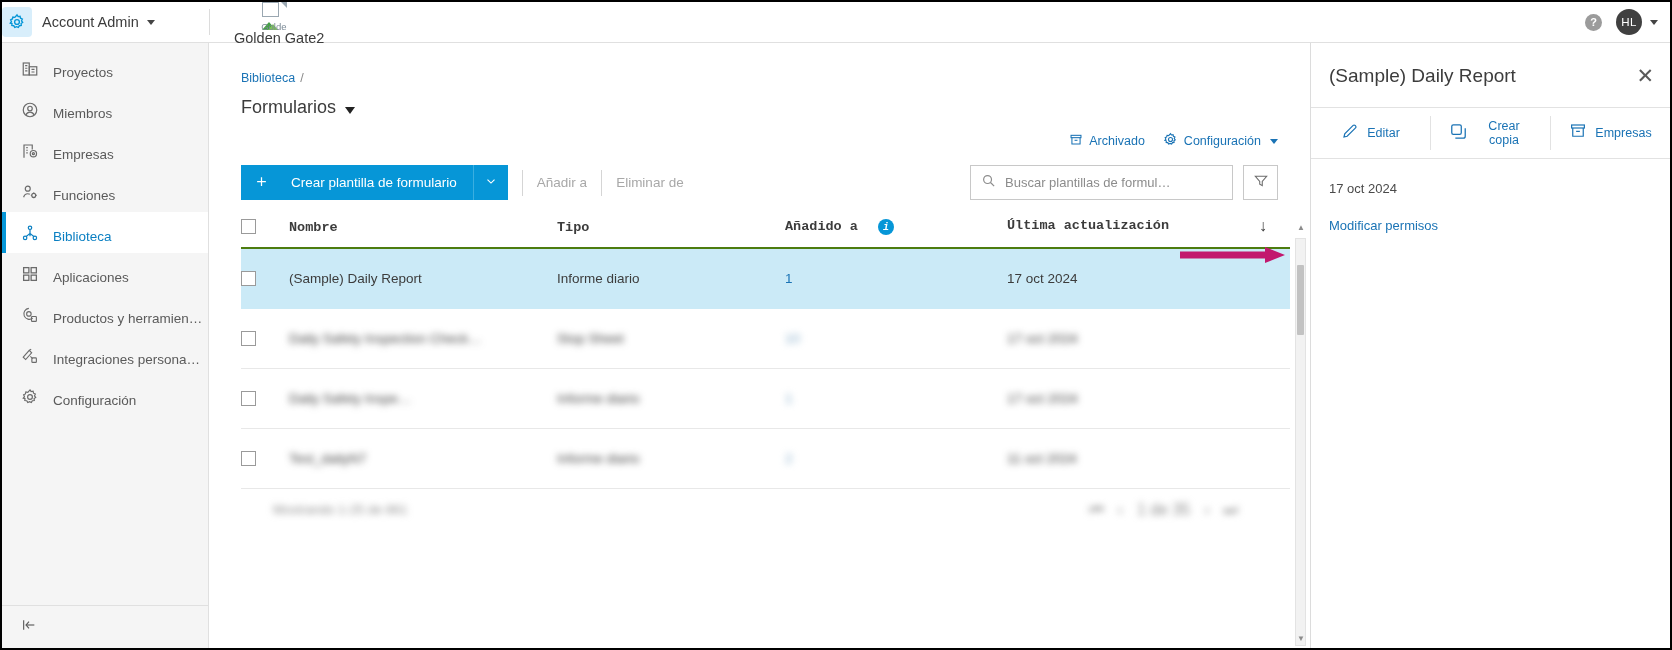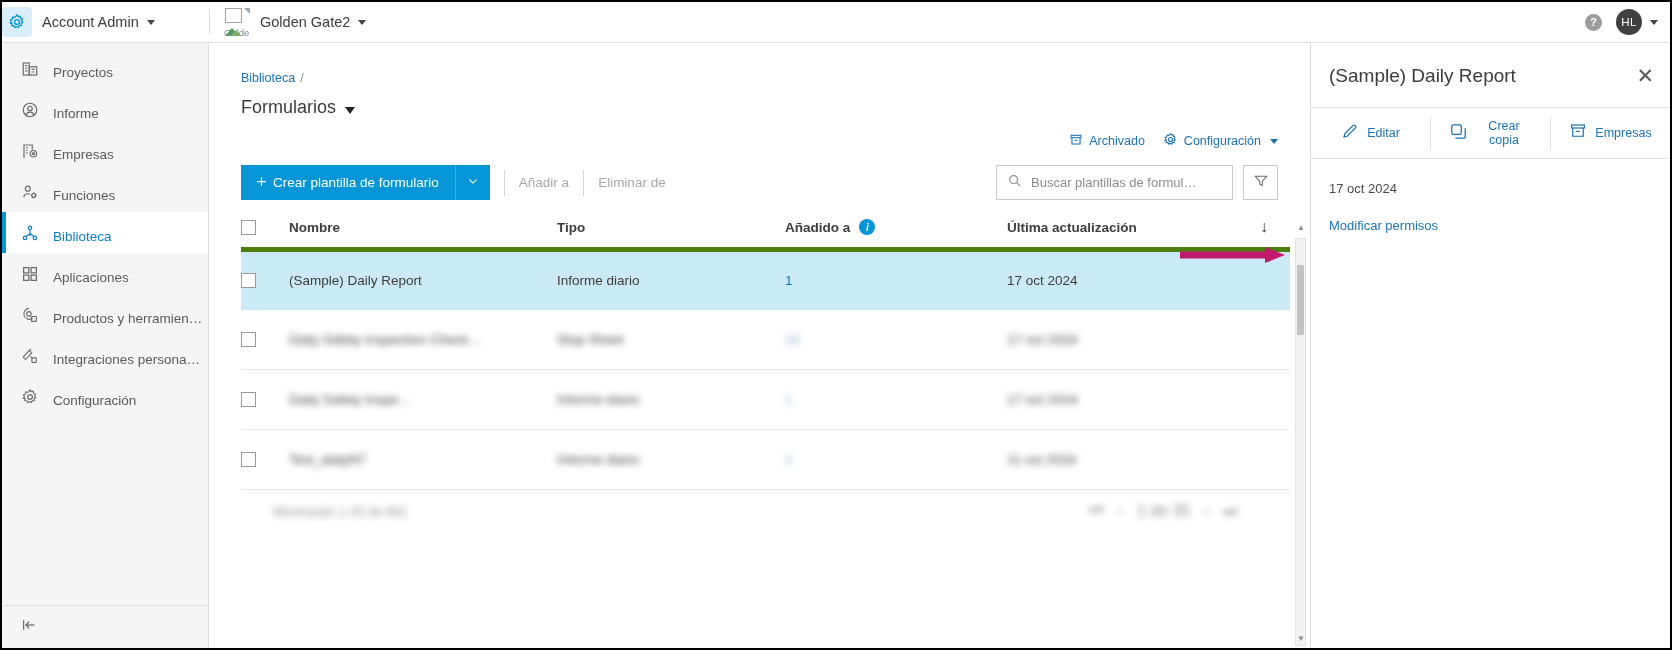--- a/index.html
+++ b/index.html
@@ -19,21 +19,21 @@
   }
   .tb-left { width: 207px; display: flex; align-items: center; padding-left: 0; height: 100%; }
   .gear-box {
     width: 30px; height: 30px; border-radius: 4px; background: #d8eefb;
     display: flex; align-items: center; justify-content: center; flex: none;
   }
   .acct-name { font-size: 14.5px; color: #3c3c3c; margin-left: 10px; white-space: nowrap; }
   .caret { width: 0; height: 0; border-left: 4.5px solid transparent; border-right: 4.5px solid transparent;
            border-top: 5.5px solid #444; margin-left: 8px; flex: none; }
   .tb-sep { width: 1px; height: 26px; background: #dcdcdc; }
-  .tb-proj { display: flex; align-items: center; padding-left: 14px; height: 100%; }
+  .tb-proj { display: flex; align-items: center; padding-left: 14px; height: 100%; flex-direction: column; }
   .broken-img {
     width: 26px; height: 28px; position: relative; flex: none; overflow: hidden;
     font-size: 9px; color: #7b8a96; line-height: 1;
   }
   .broken-img .bi-box {
     width: 17px; height: 15px; border: 1px solid #9aa7b1; position: absolute; top: 0; left: 1px;
     background: #fff; overflow: hidden;
   }
   .broken-img .bi-tri {
     position: absolute; width: 0; height: 0; bottom: 0; left: 1px;
@@ -95,65 +95,65 @@
                  border-top: 7px solid #222; margin-left: 9px; margin-top: 6px; }
 
   .util-row { display: flex; align-items: center; justify-content: flex-end; padding: 14px 32px 0 0; gap: 18px; }
   .util-link { display: flex; align-items: center; gap: 6px; color: #1a73b5; font-size: 12.5px; cursor: pointer; white-space: nowrap; }
   .util-caret { width: 0; height: 0; border-left: 4px solid transparent; border-right: 4px solid transparent;
                 border-top: 5px solid #1a73b5; margin-left: 3px; }
 
   .toolbar { display: flex; align-items: center; padding: 15px 32px 0 32px; }
   .btn-primary {
     height: 35px; background: #0696d7; color: #fff; border: none; display: flex; align-items: center;
-    padding: 0 16px 0 13px; font-size: 13.5px; cursor: pointer; gap: 4px; font-family: inherit;
+    padding: 0 16px 0 13px; font-size: 13.5px; cursor: pointer; gap: 22px; font-family: inherit;
   }
   .btn-split {
     height: 35px; width: 35px; background: #0696d7; border: none; border-left: 1px solid #3aaee0;
     display: flex; align-items: center; justify-content: center; cursor: pointer;
   }
   .tb-divider { width: 1px; height: 26px; background: #d5d5d5; margin: 0 14px; }
   .tb-action { font-size: 13.5px; color: #a8a8a8; cursor: default; white-space: nowrap; }
   .search-wrap { margin-left: auto; display: flex; align-items: center; gap: 10px; }
   .search-box {
-    width: 237px; height: 35px; border: 1px solid #c8c8c8; background: #fff;
+    width: 263px; height: 35px; border: 1px solid #c8c8c8; background: #fff;
     display: flex; align-items: center; padding: 0 10px; gap: 9px;
   }
   .search-box input {
     border: none; outline: none; font-size: 13px; color: #777; width: 100%;
     font-family: inherit; background: transparent;
   }
   .search-box input::placeholder { color: #8c8c8c; }
   .filter-btn {
     width: 35px; height: 35px; border: 1px solid #c8c8c8; background: #fff;
     display: flex; align-items: center; justify-content: center; cursor: pointer;
   }
 
   
   .table-area { margin-top: 18px; flex: 1; min-height: 0; position: relative; padding-left: 32px; padding-right: 20px; }
   .tbl { width: 100%; border-collapse: collapse; table-layout: fixed; }
   .tbl th {
     text-align: left; font-size: 13.5px; color: #3c3c3c; font-weight: bold;
-    padding: 0 0 11px 0; border-bottom: 5px solid #4d7c0f; vertical-align: middle;
+    padding: 0 0 11px 0; border-bottom: 2px solid #4d7c0f; vertical-align: middle; font-family: Liberation Mono, monospace;
   }
   .tbl td {
     font-size: 13.5px; color: #3c3c3c; padding: 0; height: 60px; border-bottom: 1px solid #e8e8e8;
     vertical-align: middle;
   }
   .col-chk { width: 48px; }
   .col-name { width: 268px; }
   .col-type { width: 228px; }
   .col-added { width: 222px; }
   .col-upd { width: auto; }
   .chk {
     width: 15px; height: 15px; border: 1px solid #9a9a9a; background: #fff; display: inline-block;
     cursor: pointer; vertical-align: middle;
   }
   tr.selected td { background: #cbeaf7; border-bottom: 1px solid #cbeaf7; }
-  .hdr-flex { display: flex; align-items: center; gap: 9px; }
+  .hdr-flex { display: flex; align-items: flex-start; gap: 20px; }
   .info-i {
     width: 16px; height: 16px; border-radius: 50%; background: #0696d7; color: #fff; font-size: 10px;
     display: flex; align-items: center; justify-content: center; font-weight: bold; font-style: italic;
   }
   .link-num { color: #1a73b5; cursor: pointer; }
   .sort-arrow { color: #3c3c3c; font-size: 16px; }
   .blurred { filter: blur(3.6px); color: #8e8e8e; user-select: none; }
   .blurred.lnk { color: #7fa8c7; }
 
   .scrollbar-track {
@@ -249,21 +249,21 @@
         </div>
 
         <div class="side-item">
           <span class="s-ico">
             <svg width="18" height="18" viewBox="0 0 24 24" fill="none" stroke="#6b6b6b" stroke-width="1.6">
               <circle cx="12" cy="12" r="9"></circle>
                 <circle cx="12" cy="10" r="3"></circle>
               <path d="M6.5 18.5c1.2-2.6 3.2-3.8 5.5-3.8s4.3 1.2 5.5 3.8"></path>
             </svg>
           </span>
-          <span class="s-lbl">Informe</span>
+          <span class="s-lbl">Miembros</span>
         </div>
 
         <div class="side-item">
           <span class="s-ico">
             <svg width="18" height="18" viewBox="0 0 24 24" fill="none" stroke="#6b6b6b" stroke-width="1.6">
               <path d="M4 21V4h11v6"></path>
                 <path d="M7 7.5h2M7 11h2M7 14.5h2"></path>
               <circle cx="16.5" cy="15.5" r="4.2"></circle>
                 <circle cx="16.5" cy="15.5" r="1.4"></circle>
             </svg>

